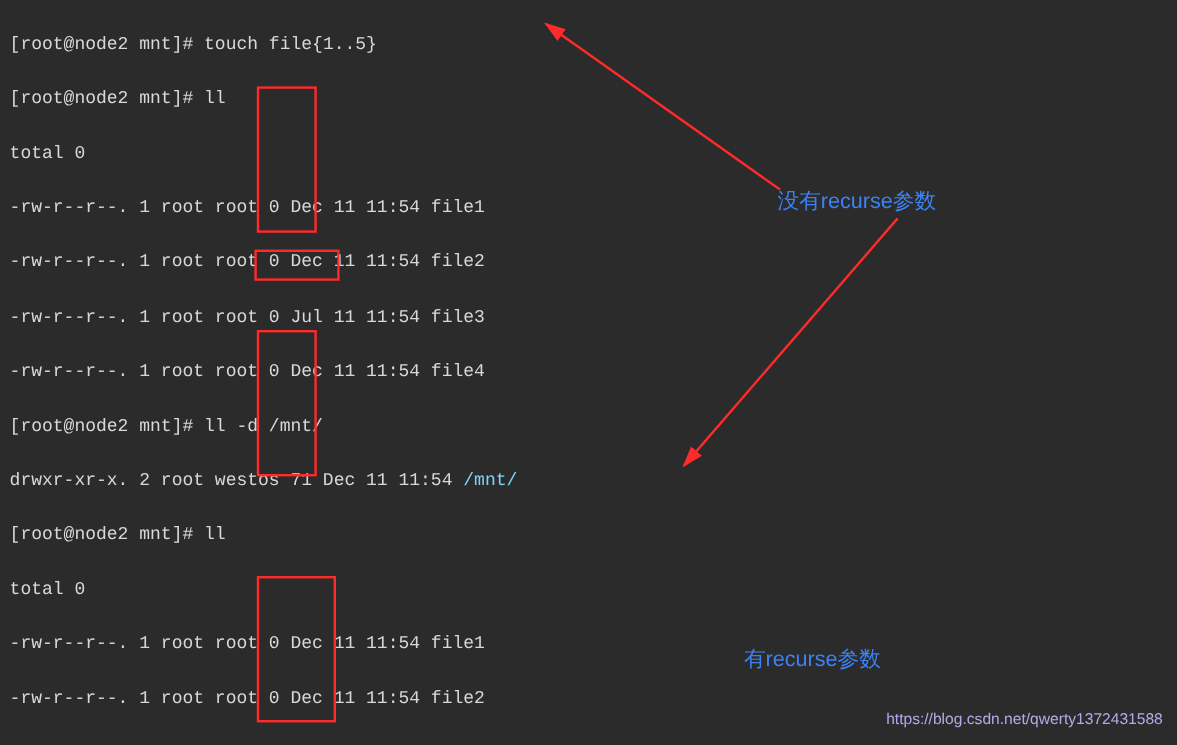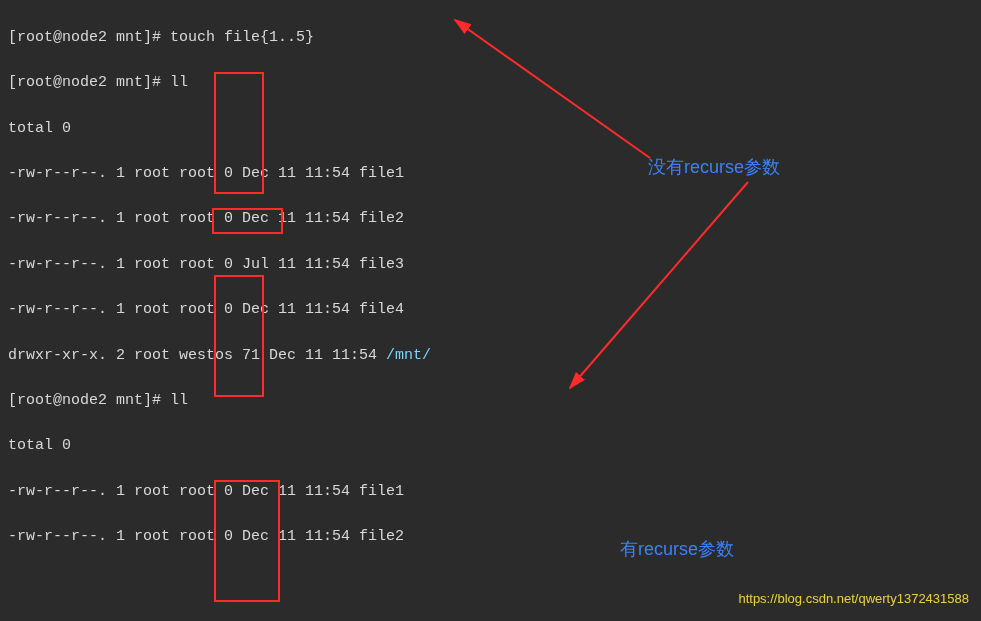--- a/index.html
+++ b/index.html
@@ -38,37 +38,38 @@
   }
   svg.arrow {
     position: absolute;
     overflow: visible;
     pointer-events: none;
   }
   .watermark {
     position: absolute;
     right: 12px;
     bottom: 10px;
-    color: #fde047;
+    color: #c4b5fd;
     font-family: Arial, sans-serif;
     font-size: 13px;
     opacity: 0.9;
   }
 </style>
 </head>
 <body>
 
 <div class="terminal">
 <span class="line"><span>[root@node2 mnt]#</span> <span>touch file{1..5}</span></span>
 <span class="line"><span>[root@node2 mnt]#</span> <span>ll</span></span>
 <span class="line">total 0</span>
 <span class="line">-rw-r--r--. 1 root root 0 Dec 11 11:54 file1</span>
 <span class="line">-rw-r--r--. 1 root root 0 Dec 11 11:54 file2</span>
 <span class="line">-rw-r--r--. 1 root root 0 Jul 11 11:54 file3</span>
 <span class="line">-rw-r--r--. 1 root root 0 Dec 11 11:54 file4</span>
+<span class="line"><span>[root@node2 mnt]#</span> <span>ll -d /mnt/</span></span>
 <span class="line"><span>drwxr-xr-x. 2 root westos 71 Dec 11 11:54 </span><span class="dir">/mnt/</span></span>
 <span class="line"><span>[root@node2 mnt]#</span> <span>ll</span></span>
 <span class="line">total 0</span>
 <span class="line">-rw-r--r--. 1 root root 0 Dec 11 11:54 file1</span>
 <span class="line">-rw-r--r--. 1 root root 0 Dec 11 11:54 file2</span>
 
 
 
 
 

